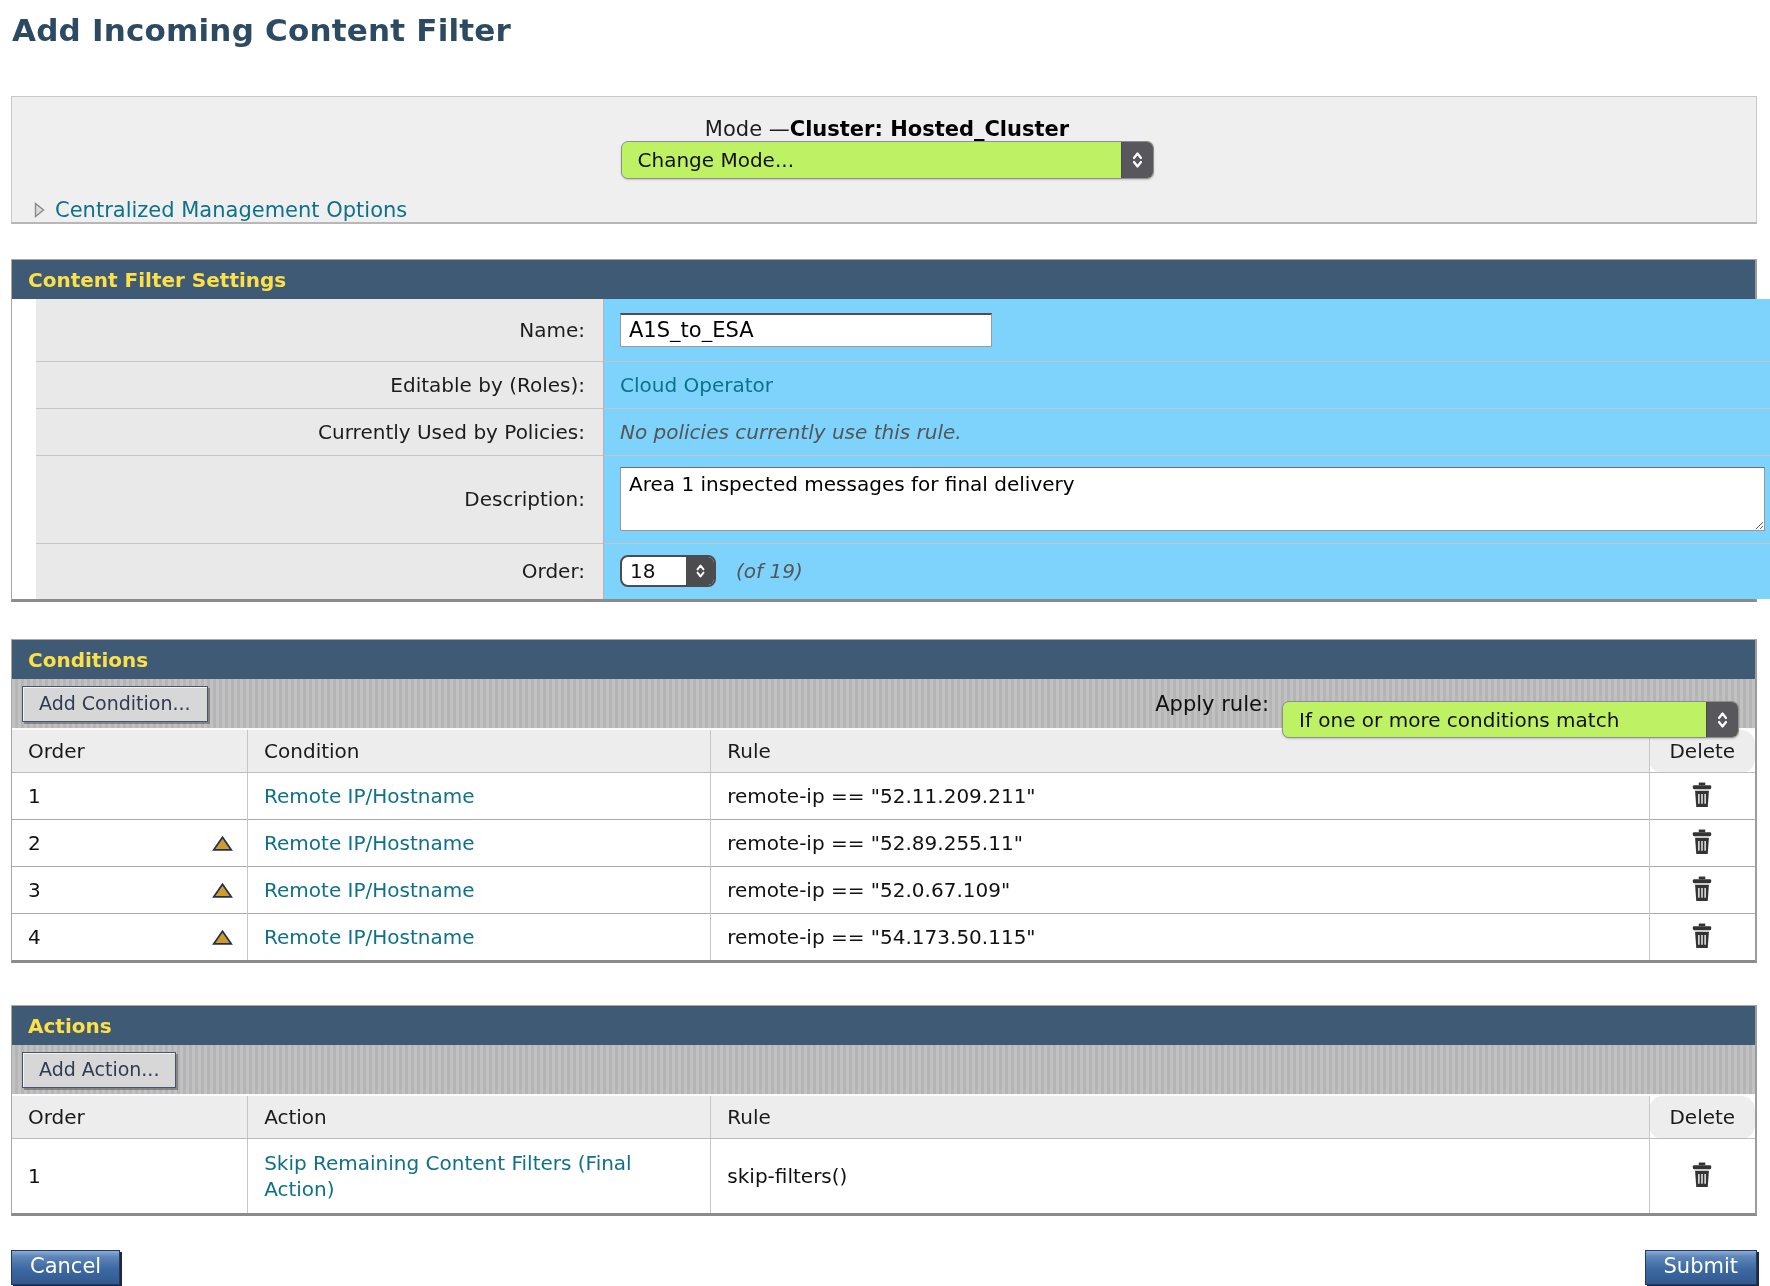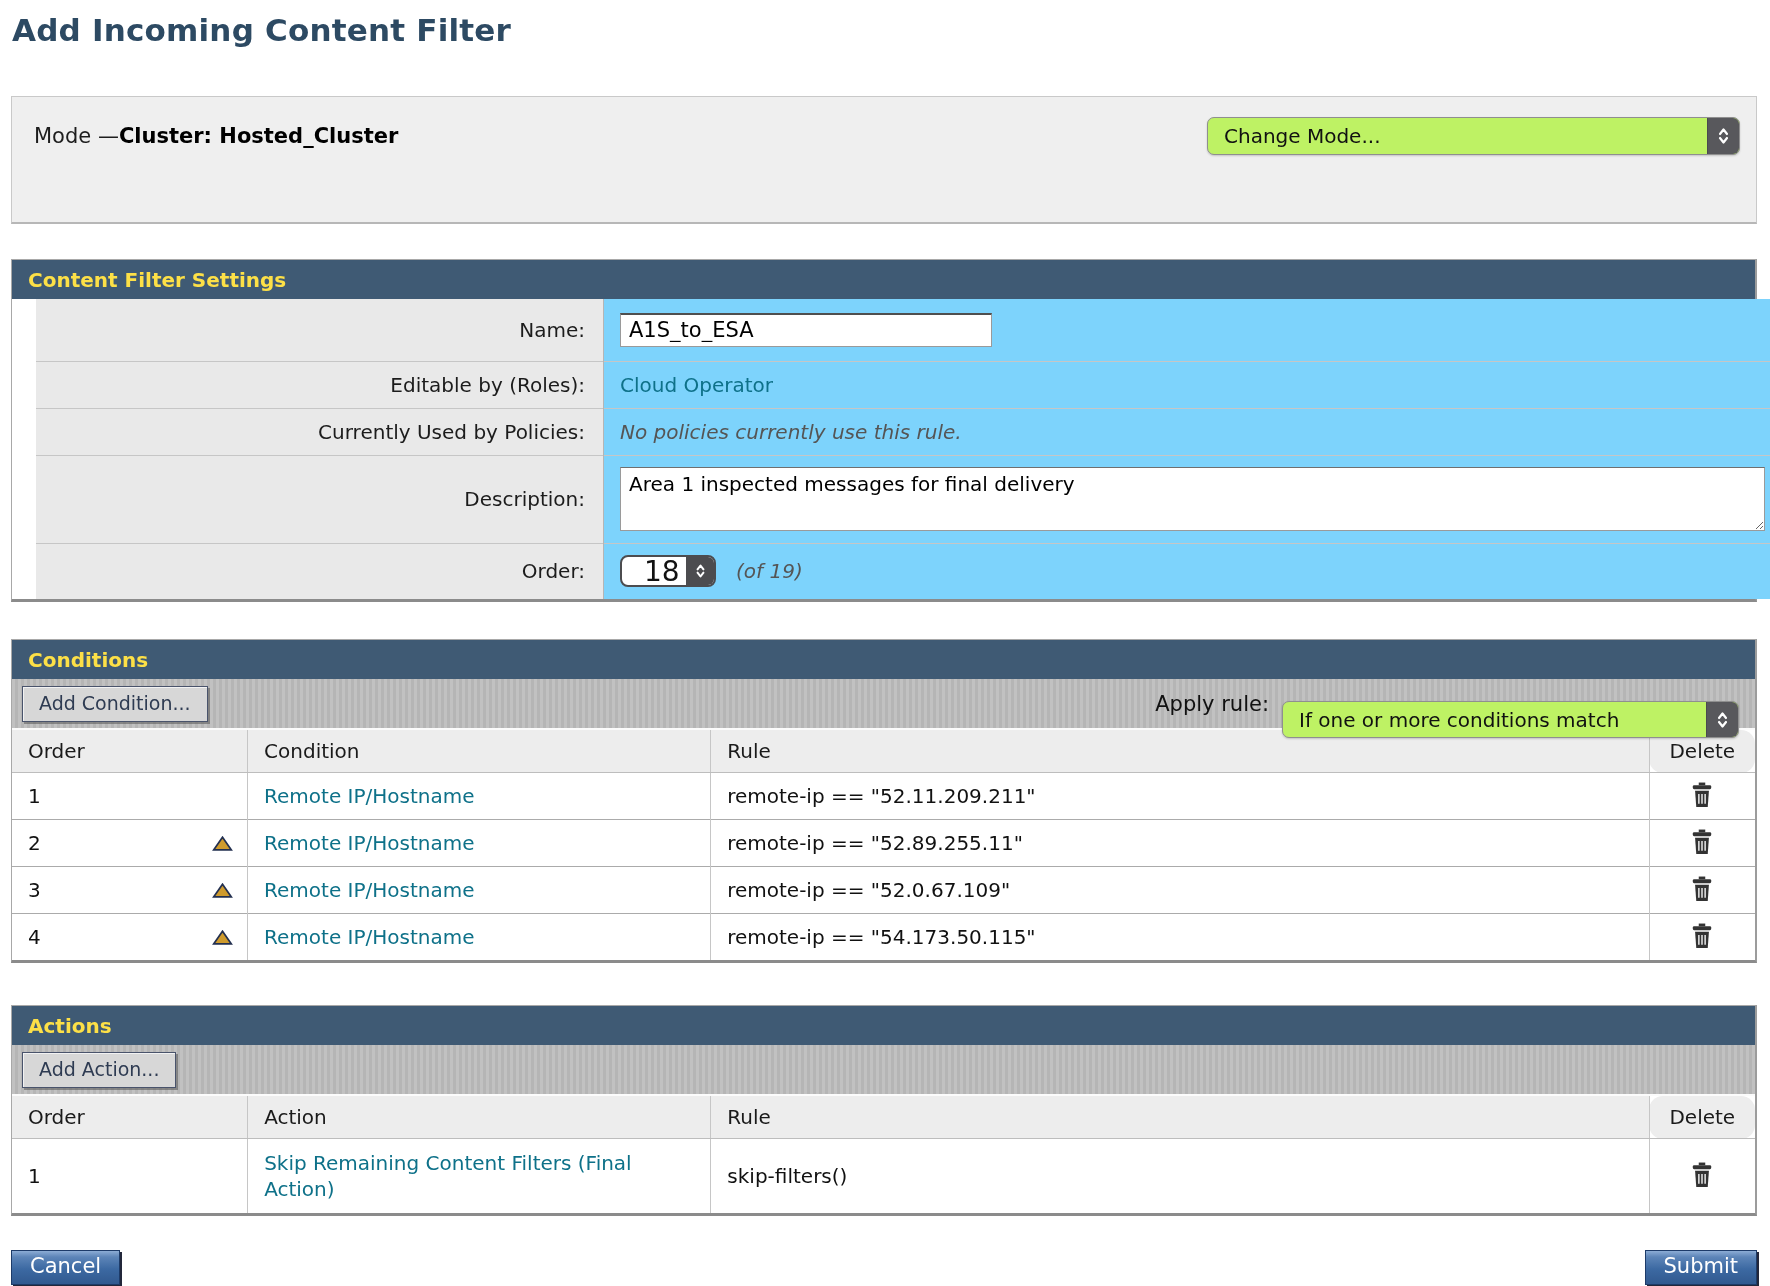--- a/index.html
+++ b/index.html
@@ -20,21 +20,21 @@
 
   
   .mode-box {
     margin:46px 13px 0 11px;
     background:#efefef;
     border:1px solid #c9c9c9;
     border-bottom:2px solid #b7b7b7;
     height:128px;
     padding:20px 16px 0 22px;
   }
-  .mode-row { display:flex; justify-content:space-between; align-items:center; }
+  .mode-row { display:flex; justify-content:space-between; align-items:center;flex-direction:column; }
   .mode-text { font-size:21px; color:#1d1d1d; }
   .mode-text b { font-weight:700; color:#000; }
   .cmo-row { margin-top:19px; display:flex; align-items:center; gap:10px; }
 
   .link { color:#0e7189; text-decoration:none; cursor:pointer; }
   .cmo-row .link { font-size:21px; }
 
   
   .select {
     background:#bef264;
@@ -57,21 +57,21 @@
 
   
   .order-select {
     width:96px; height:32px;
     border:2px solid #4c4c4f;
     border-radius:8px;
     background:#fff;
     display:flex; align-items:center; justify-content:space-between;
     overflow:hidden; cursor:pointer;
   }
-  .order-select .sel-label { padding-left:22px; font-size:28px; }
+  .order-select .sel-label { padding-left:8px; font-size:20px; }
   .order-select .stepper { width:28px; background:#4c4c4f; border-left:none; }
 
   
   .panel {
     margin:0 13px 0 11px;
     border:1px solid #a8a8a8;
     border-right:2px solid #9c9c9c;
     border-bottom:3px solid #8b8b8b;
     background:#fff;
   }
@@ -203,20 +203,28 @@
       </div>
       <div class="select change-mode">
         <span class="sel-label">Change Mode...</span>
         <span class="stepper">
           <svg width="13" height="20" viewBox="0 0 13 20">
               <path d="M3 8 L6.5 3.5 L10 8" fill="none" stroke="#fff" stroke-width="2.2" stroke-linecap="round" stroke-linejoin="round"></path>
               <path d="M3 12 L6.5 16.5 L10 12" fill="none" stroke="#fff" stroke-width="2.2" stroke-linecap="round" stroke-linejoin="round"></path>
             </svg>
         </span>
       </div>
+    </div>
+    <div class="cmo-row">
+      <span style="line-height:0;">
+        <svg width="11" height="16" viewBox="0 0 11 16">
+            <path d="M1.5 1.5 L9.5 8 L1.5 14.5 Z" fill="#dcdcdc" stroke="#8a8a8a" stroke-width="1.4"></path>
+          </svg>
+      </span>
+      <a class="link">Centralized Management Options</a>
     </div>
   </div>
 
   <div class="panel settings">
     <div class="panel-header">Content Filter Settings</div>
     <table class="form-table">
       <tbody>
           <tr class="row-h62">
         <td class="label"><span>Name:</span></td>
         <td class="value">

